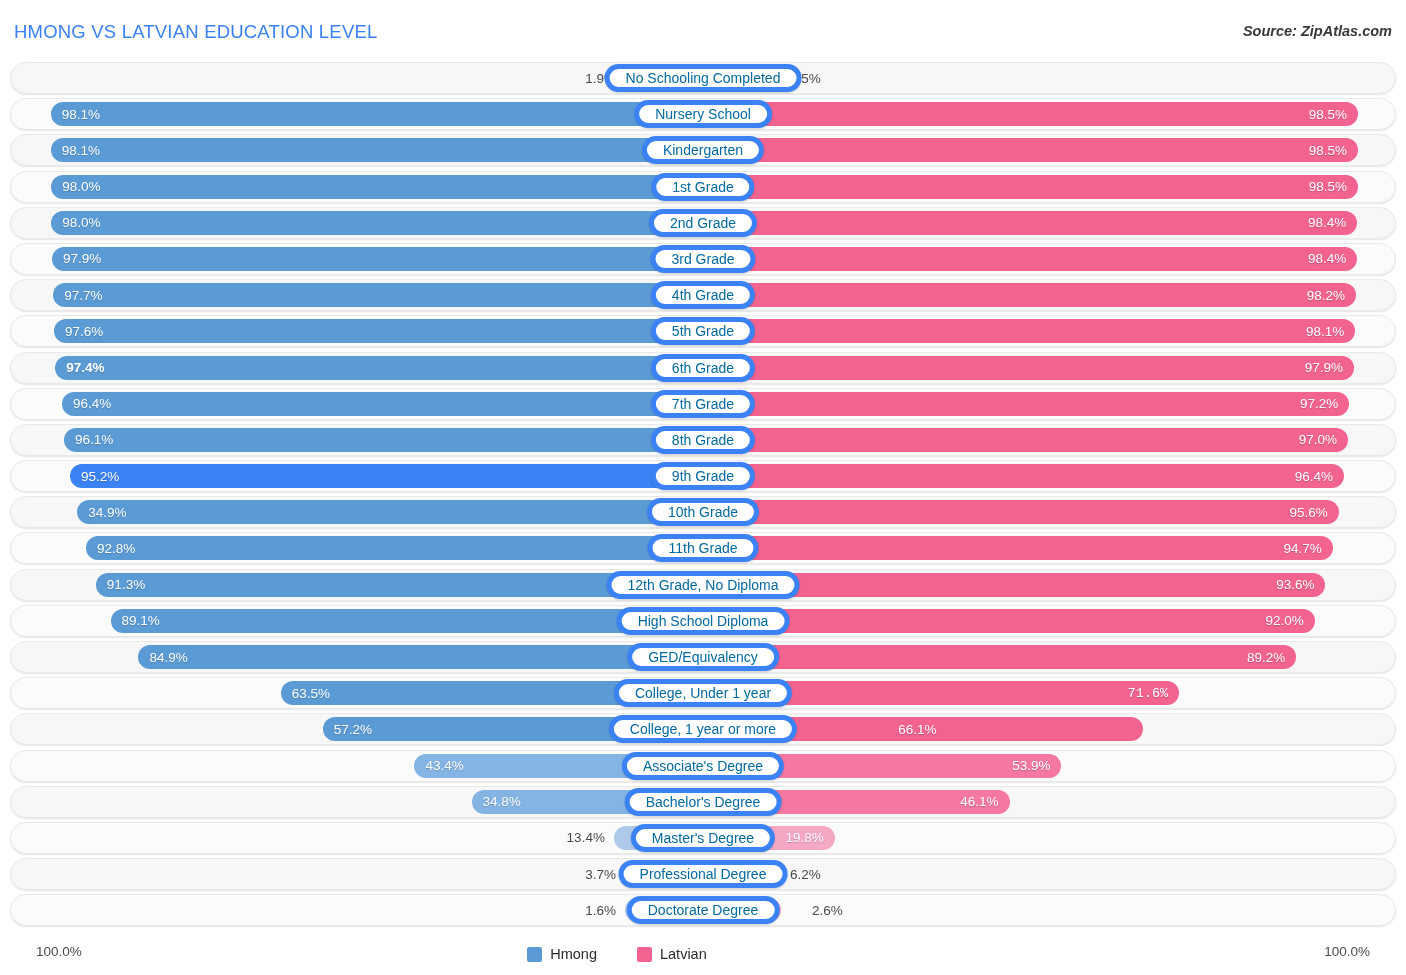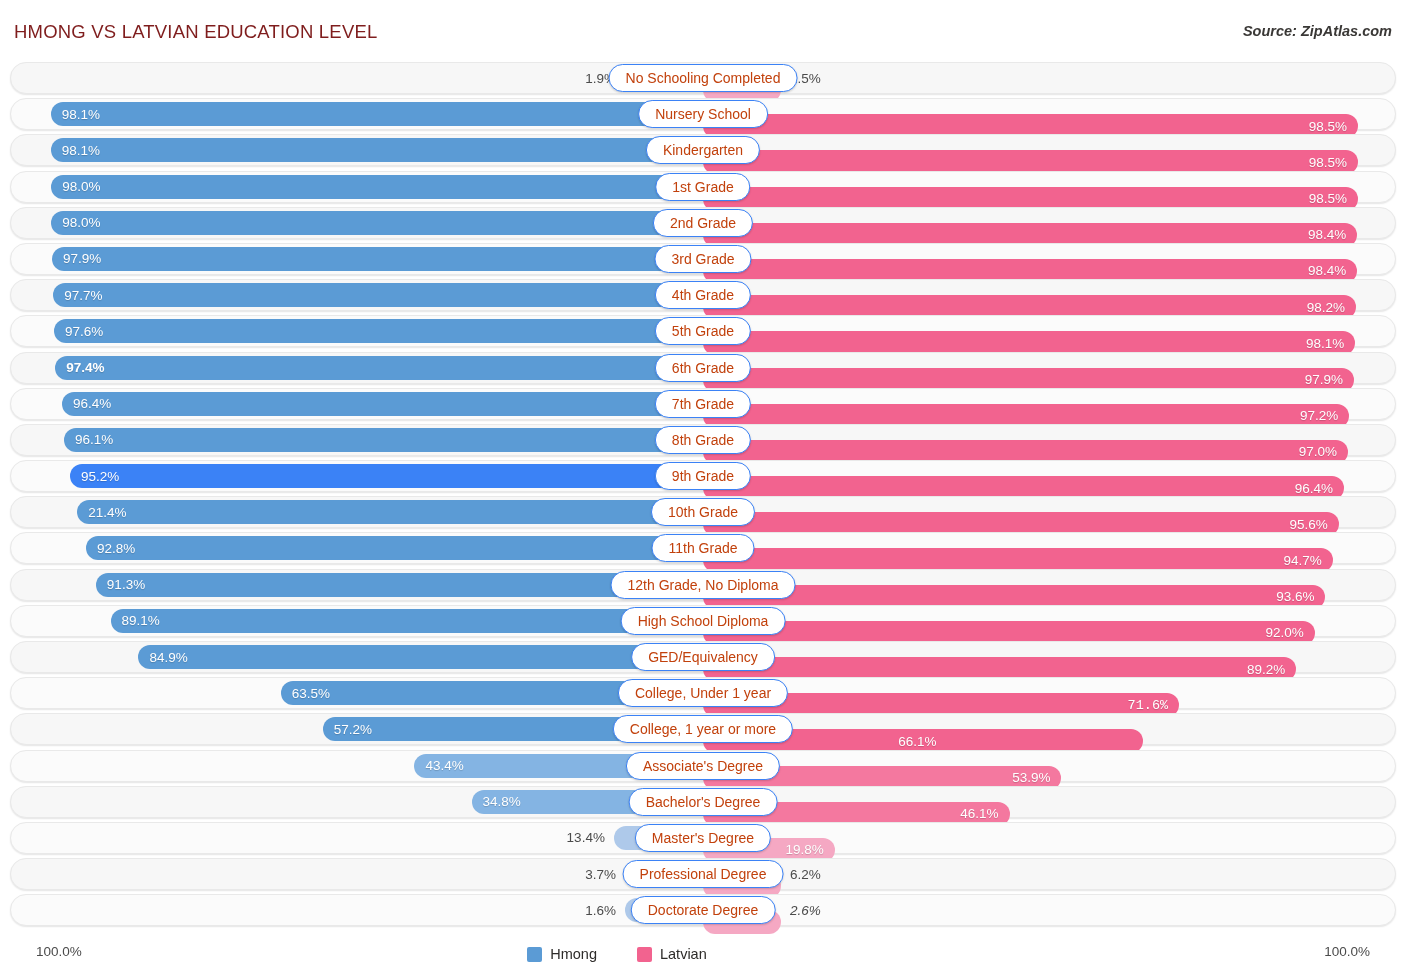--- a/index.html
+++ b/index.html
@@ -9,21 +9,21 @@
     background: #ffffff;
     font-family: "Liberation Sans", sans-serif;
     overflow: hidden;
   }
   #root { position: relative; width: 1406px; height: 975px; }
 
   
   .header { position: absolute; top: 0; left: 0; width: 1406px; height: 62px; }
   .chart-title {
     position: absolute; left: 14px; top: 21px;
-    font-size: 18.5px; color: #7f1d1d; letter-spacing: .2px;
+    font-size: 18.5px; color: #3b82f6; letter-spacing: .2px;
     white-space: nowrap;
   }
   .source-note {
     position: absolute; right: 14px; top: 23px;
     font-size: 14.5px; font-style: italic; font-weight: bold;
     color: #3a3836; white-space: nowrap;
   }
 
   
   .rows { position: absolute; left: 0; top: 62px; width: 1406px; }
@@ -42,21 +42,21 @@
   }
   .row.alt .track { background: #fbfbfb; }
 
   
   .bar {
     position: absolute; top: 4px; height: 24px;
     border-radius: 12px;
     display: flex; align-items: center;
   }
   .bar.left  { right: 703px; justify-content: flex-start; }
-  .bar.right { left: 703px;  justify-content: flex-end; margin-top: 12px; }
+  .bar.right { left: 703px;  justify-content: flex-end; }
 
   .bar-val {
     font-size: 13.5px; color: #ffffff; white-space: nowrap;
     text-shadow: 0 1px 1px rgba(0,0,0,0.18);
   }
   .bar.left  .bar-val { margin-left: 11px; }
   .bar.right .bar-val { margin-right: 11px; }
 
   .out-val {
     position: absolute; top: 0; height: 32px;
@@ -65,24 +65,24 @@
   }
   .out-val.left  { justify-content: flex-end; }
   .out-val.right { justify-content: flex-start; }
 
   
   .center-pill {
     position: absolute; left: 50%; top: 2px;
     transform: translateX(-50%);
     height: 28px; padding: 0 16px;
     background: #ffffff;
-    border: 1px solid #3b82f6;
+    border: 5px solid #3b82f6;
     border-radius: 14px;
     display: flex; align-items: center; justify-content: center;
-    font-size: 14px; color: #c2410c; white-space: nowrap;
+    font-size: 14px; color: #0369a1; white-space: nowrap;
     box-shadow: 0 1px 2px rgba(0,0,0,0.16);
     z-index: 5;
   }
 
   
   .footer { position: absolute; left: 0; bottom: 8px; width: 1406px; height: 26px; }
   .axis-left  { position: absolute; left: 36px;  top: 3px; font-size: 13.5px; color: #4b4b4b; }
   .axis-right { position: absolute; right: 36px; top: 3px; font-size: 13.5px; color: #4b4b4b; }
   .legend {
     position: absolute; left: 4px; top: 0; width: 1226px;
@@ -218,21 +218,21 @@
           <span class="bar-val">95.2%</span>
         </div>
         <div class="bar right" style="width: 641.06px; background: rgb(242, 99, 143);">
           <span class="bar-val">96.4%</span>
         </div>
         <div class="center-pill">9th Grade</div>
       </div>
       <div class="row">
         <div class="track"></div>
         <div class="bar left" style="width: 625.765px; background: rgb(91, 155, 213);">
-          <span class="bar-val">21.4%</span>
+          <span class="bar-val">34.9%</span>
         </div>
         <div class="bar right" style="width: 635.74px; background: rgb(242, 99, 143);">
           <span class="bar-val">95.6%</span>
         </div>
         <div class="center-pill">10th Grade</div>
       </div>
       <div class="row alt">
         <div class="track"></div>
         <div class="bar left" style="width: 617.12px; background: rgb(91, 155, 213);">
           <span class="bar-val">92.8%</span>
@@ -327,21 +327,21 @@
         <div class="out-val left" style="right: 790px;">3.7%</div>
         <div class="bar right" style="width: 78px; background: rgb(245, 168, 195);"></div>
         <div class="out-val right" style="left: 790px;">6.2%</div>
         <div class="center-pill">Professional Degree</div>
       </div>
       <div class="row alt">
         <div class="track"></div>
         <div class="bar left" style="width: 78px; background: rgb(174, 201, 234);"></div>
         <div class="out-val left" style="right: 790px;">1.6%</div>
         <div class="bar right" style="width: 78px; background: rgb(245, 168, 195);"></div>
-        <div class="out-val right" style="left: 790px; font-style: italic;">2.6%</div>
+        <div class="out-val right" style="left: 812px;">2.6%</div>
         <div class="center-pill">Doctorate Degree</div>
       </div>
     </div>
 
   <div class="footer">
     <div class="axis-left">100.0%</div>
     <div class="axis-right">100.0%</div>
     <div class="legend" id="legend">
         <div class="legend-item">
           <span class="legend-swatch" style="background: rgb(91, 155, 213);"></span>

